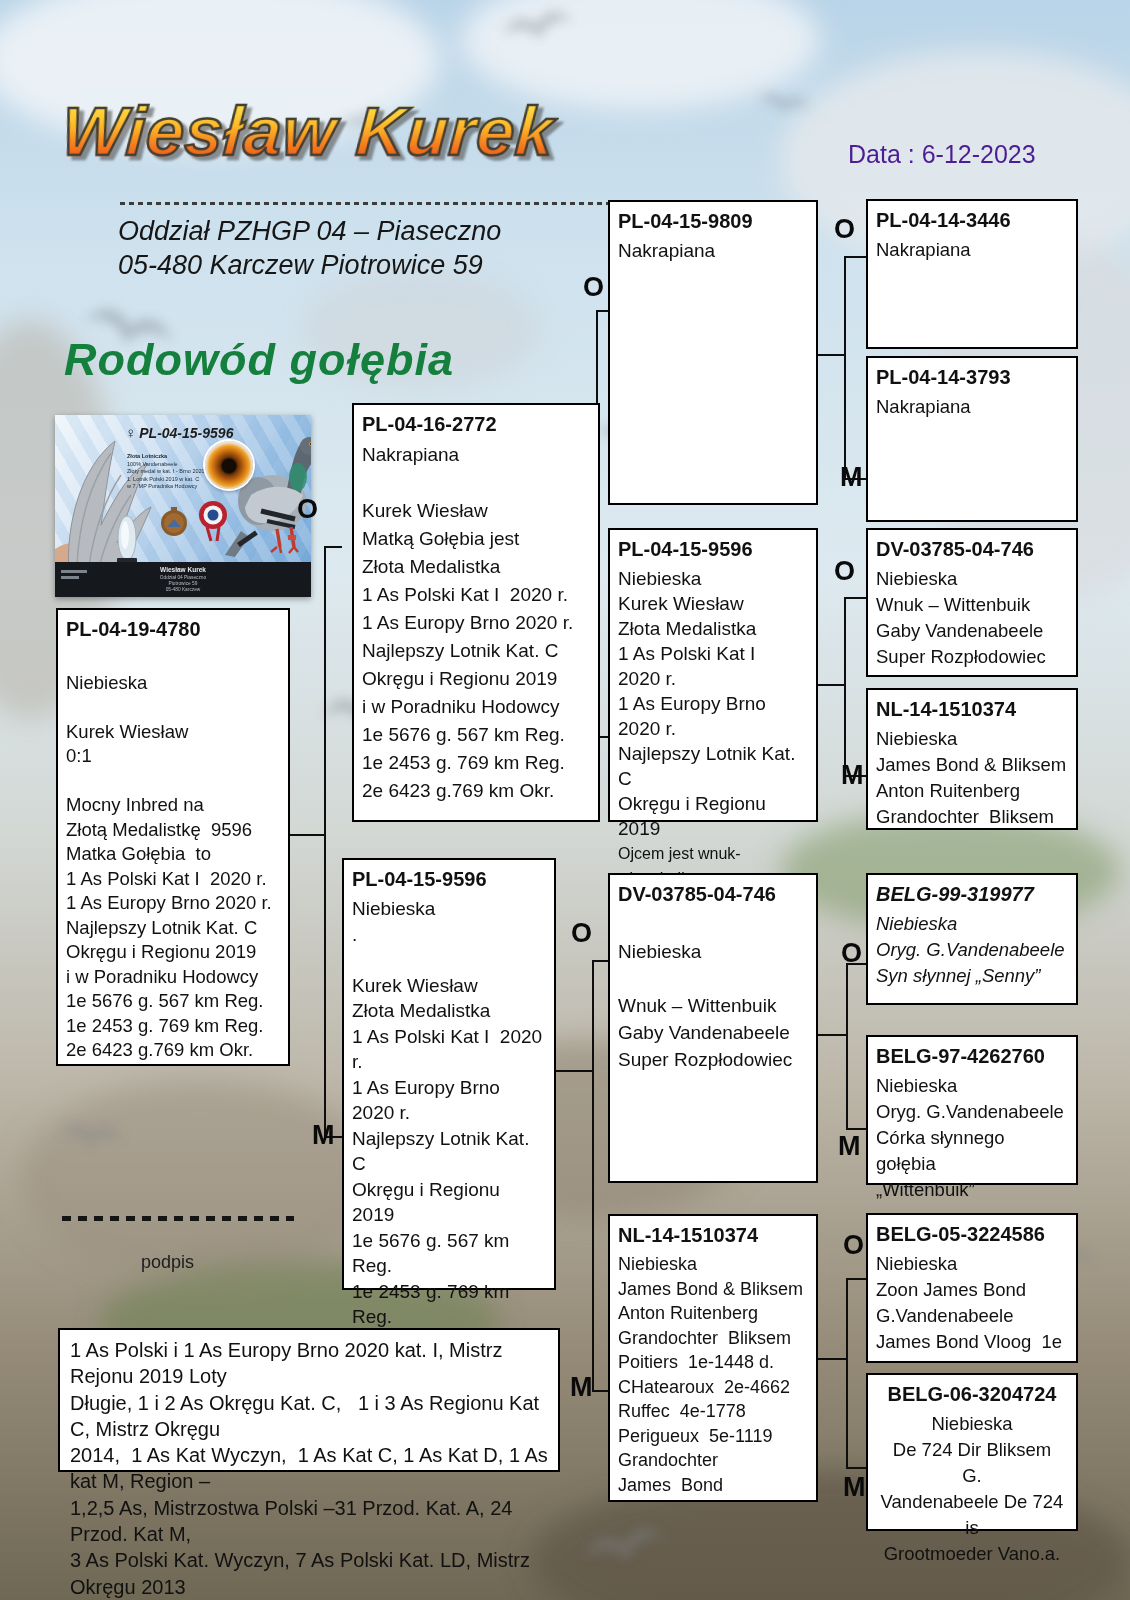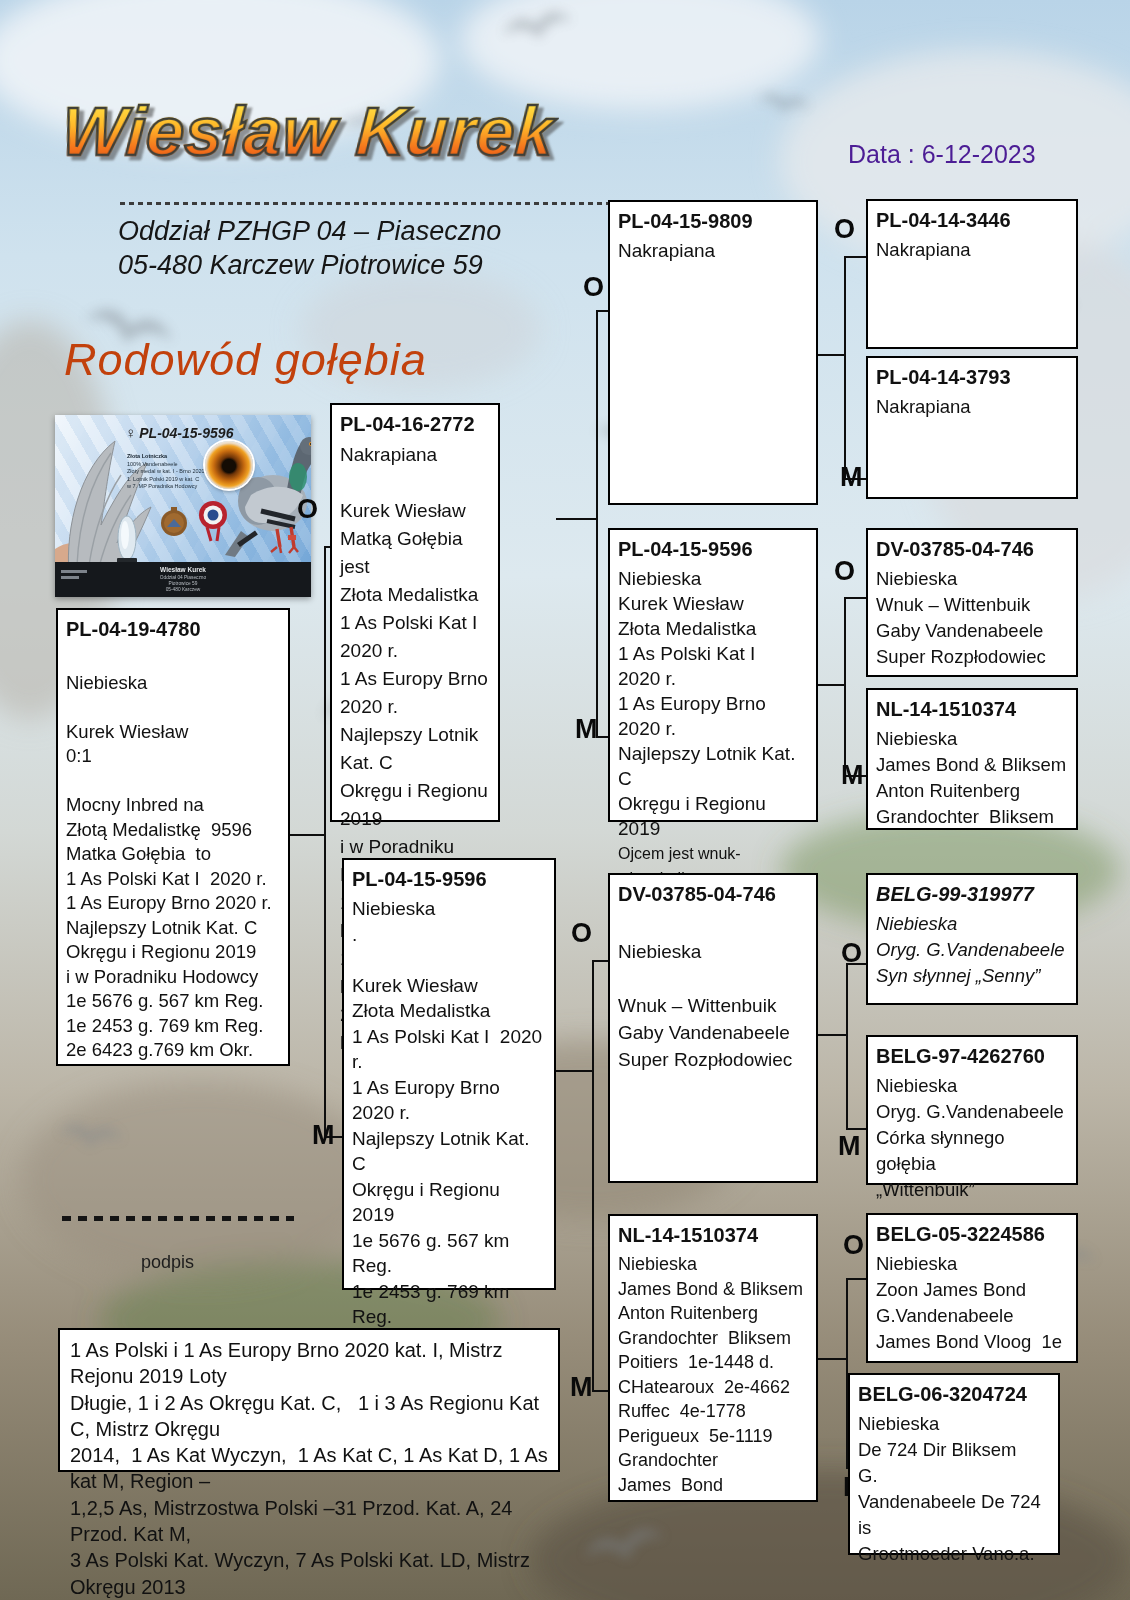--- a/index.html
+++ b/index.html
@@ -9,39 +9,39 @@
   
   .bg-sky{background:linear-gradient(180deg,#b9d4e8 0%,#cfe2ee 16%,#dde9ef 36%,#d3d8d5 52%,#bcb6a8 68%,#968c79 84%,#6f6854 100%);}
   .bg-svg{position:absolute;left:0;top:0;}
   
   .box{position:absolute;background:#fff;border:2px solid #000;box-sizing:border-box;padding:8px 8px;}
   .box .ttl{font-weight:bold;font-size:20px;margin-bottom:5px;white-space:pre-wrap;}
   .box .ln{font-size:19px;line-height:26px;min-height:26px;white-space:pre-wrap;}
   .ln.sm{font-size:16px;}
   .bx-subject{left:56px;top:608px;width:234px;height:458px;}
   .bx-subject .ln{line-height:24.5px;min-height:24.5px;font-size:18.5px;}
-  .bx-father{left:330px;top:403px;width:170px;height:419px;}
+  .bx-father{left:352px;top:403px;width:248px;height:419px;}
   .bx-father .ln{line-height:28px;min-height:28px;}
   .bx-mother{left:342px;top:858px;width:214px;height:432px;}
   .bx-mother .ln{line-height:25.5px;min-height:25.5px;}
   .bx-ff{left:608px;top:200px;width:210px;height:305px;}
   .bx-fm{left:608px;top:528px;width:210px;height:294px;}
   .bx-fm .ln{line-height:25px;min-height:25px;}
   .bx-mf{left:608px;top:873px;width:210px;height:310px;}
   .bx-mf .ln{line-height:27px;min-height:27px;}
   .bx-mm{left:608px;top:1214px;width:210px;height:288px;}
   .bx-mm .ln{line-height:24.5px;min-height:24.5px;font-size:18px;}
   .bx-fff{left:866px;top:199px;width:212px;height:150px;}
-  .bx-ffm{left:866px;top:356px;width:212px;height:143px;}
+  .bx-ffm{left:866px;top:356px;width:212px;height:166px;}
   .bx-fmf{left:866px;top:528px;width:212px;height:149px;}
   .bx-fmm{left:866px;top:688px;width:212px;height:142px;}
   .bx-mff{left:866px;top:873px;width:212px;height:132px;font-style:italic;}
   .bx-mfm{left:866px;top:1035px;width:212px;height:150px;}
   .bx-mmf{left:866px;top:1213px;width:212px;height:150px;}
-  .bx-mmm{left:848px;top:1373px;width:212px;height:182px;}
+  .bx-mmm{left:866px;top:1373px;width:212px;height:158px;text-align:center;}
   .bx-fff .ln,.bx-ffm .ln,.bx-fmf .ln,.bx-fmm .ln,.bx-mff .ln,.bx-mfm .ln,.bx-mmf .ln,.bx-mmm .ln{font-size:18.5px;line-height:26px;min-height:26px;}
   
   .hl{position:absolute;height:2px;background:#0e0e0e;}
   .vl{position:absolute;width:2px;background:#0e0e0e;}
   .cnA1{left:290px;top:834px;width:36px;}  .cnA2{left:324px;top:546px;height:592px;}
   .cnA3{left:324px;top:546px;width:18px;}  .cnA4{left:324px;top:1136px;width:18px;}
   .cnB1{left:556px;top:518px;width:42px;}  .cnB2{left:596px;top:310px;height:428px;}
   .cnB3{left:596px;top:310px;width:14px;}  .cnB4{left:596px;top:736px;width:14px;}
   .cnC1{left:556px;top:1070px;width:38px;} .cnC2{left:592px;top:960px;height:432px;}
   .cnC3{left:592px;top:960px;width:16px;}  .cnC4{left:592px;top:1390px;width:16px;}
@@ -67,22 +67,22 @@
         filter:drop-shadow(5px 4px 1px rgba(70,70,70,.55));white-space:nowrap;}
   @supports ((-webkit-background-clip:text) or (background-clip:text)){
     .logo{background:linear-gradient(180deg,#ffe84a 8%,#ffbb2a 42%,#f4731c 72%,#e34d10 100%);
           -webkit-background-clip:text;background-clip:text;color:transparent;
           -webkit-text-stroke:2.5px #3f3f37;}
   }
   .hdr-date{position:absolute;left:848px;top:140px;font-size:25px;color:#4c1d95;white-space:pre;}
   .divider{position:absolute;left:120px;top:202px;width:538px;height:3px;
            background:repeating-linear-gradient(90deg,#3c3c3c 0 5px,transparent 5px 9px);}
   .club{position:absolute;left:118px;top:214px;font-size:27px;font-style:italic;line-height:34px;color:#161616;}
-  .doc-title{position:absolute;left:64px;top:334px;font-size:45px;font-weight:normal;font-style:italic;
-             letter-spacing:1px;color:#c2410c;white-space:nowrap;}
+  .doc-title{position:absolute;left:64px;top:334px;font-size:45px;font-weight:bold;font-style:italic;
+             letter-spacing:1px;color:#15803d;white-space:nowrap;}
   
   .sig-dashes{position:absolute;left:62px;top:1216px;width:232px;height:5px;
               background:repeating-linear-gradient(90deg,#141414 0 9px,transparent 9px 16px);}
   .sig-label{position:absolute;left:141px;top:1252px;font-size:18px;color:#1c1c1c;}
   .ach{position:absolute;left:58px;top:1328px;width:502px;height:144px;background:#fff;
        border:2px solid #000;box-sizing:border-box;padding:7px 10px;}
   .ach .ln{font-size:20px;line-height:26.3px;min-height:26.3px;white-space:pre-wrap;}
   
   .pcard{position:absolute;left:55px;top:415px;width:256px;height:182px;overflow:hidden;
          background:linear-gradient(120deg,#eef5fb 0%,#c9ddf1 35%,#8db8e0 75%,#6fa3d6 100%);

